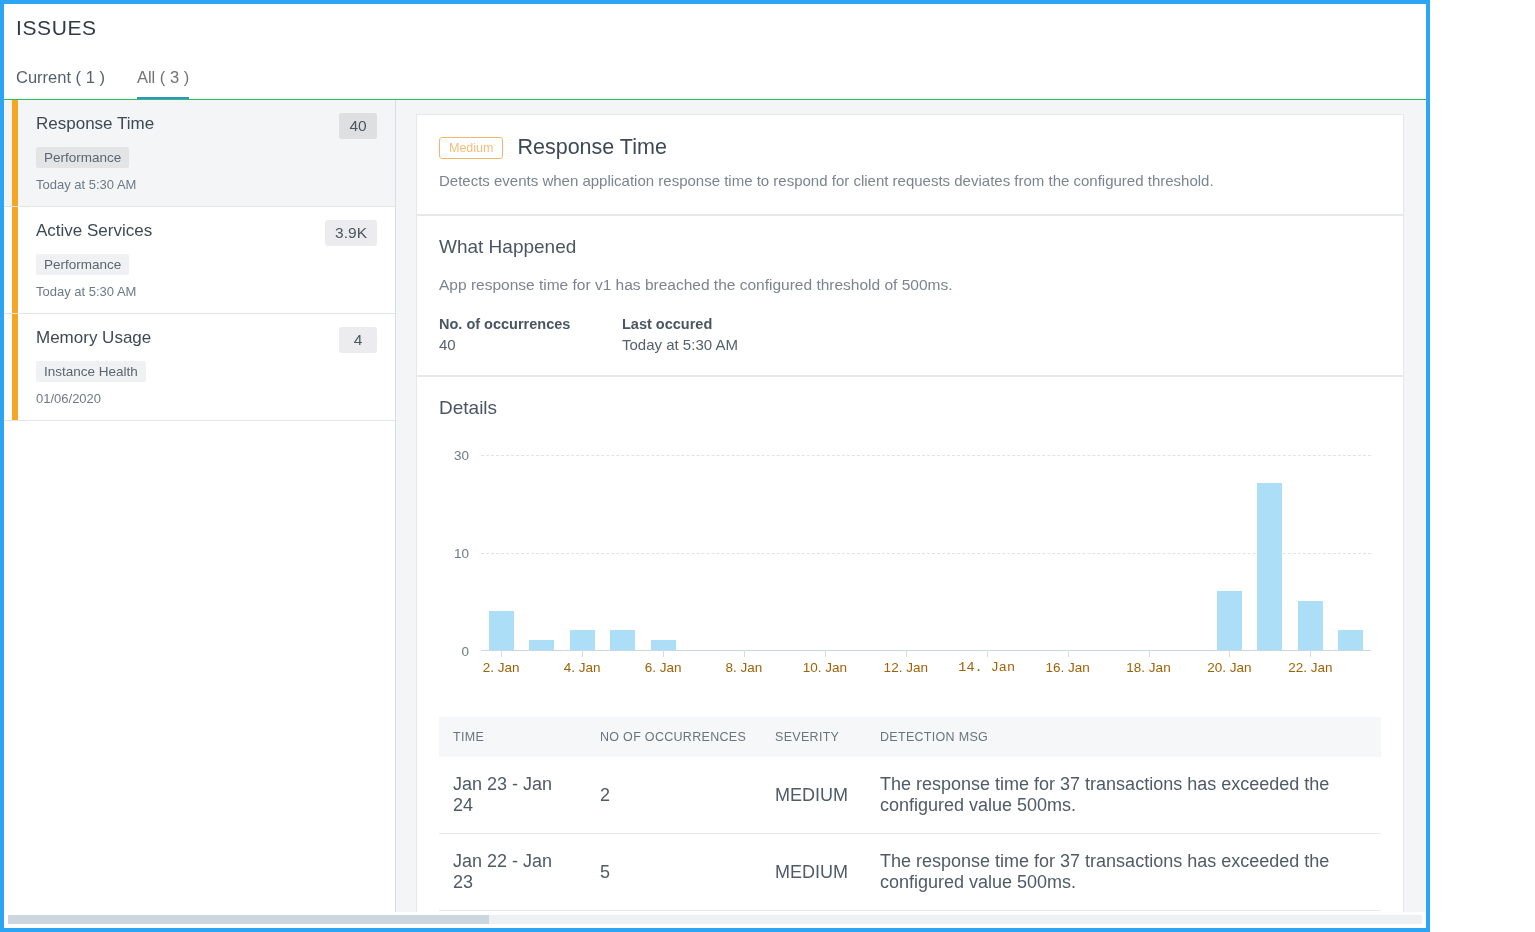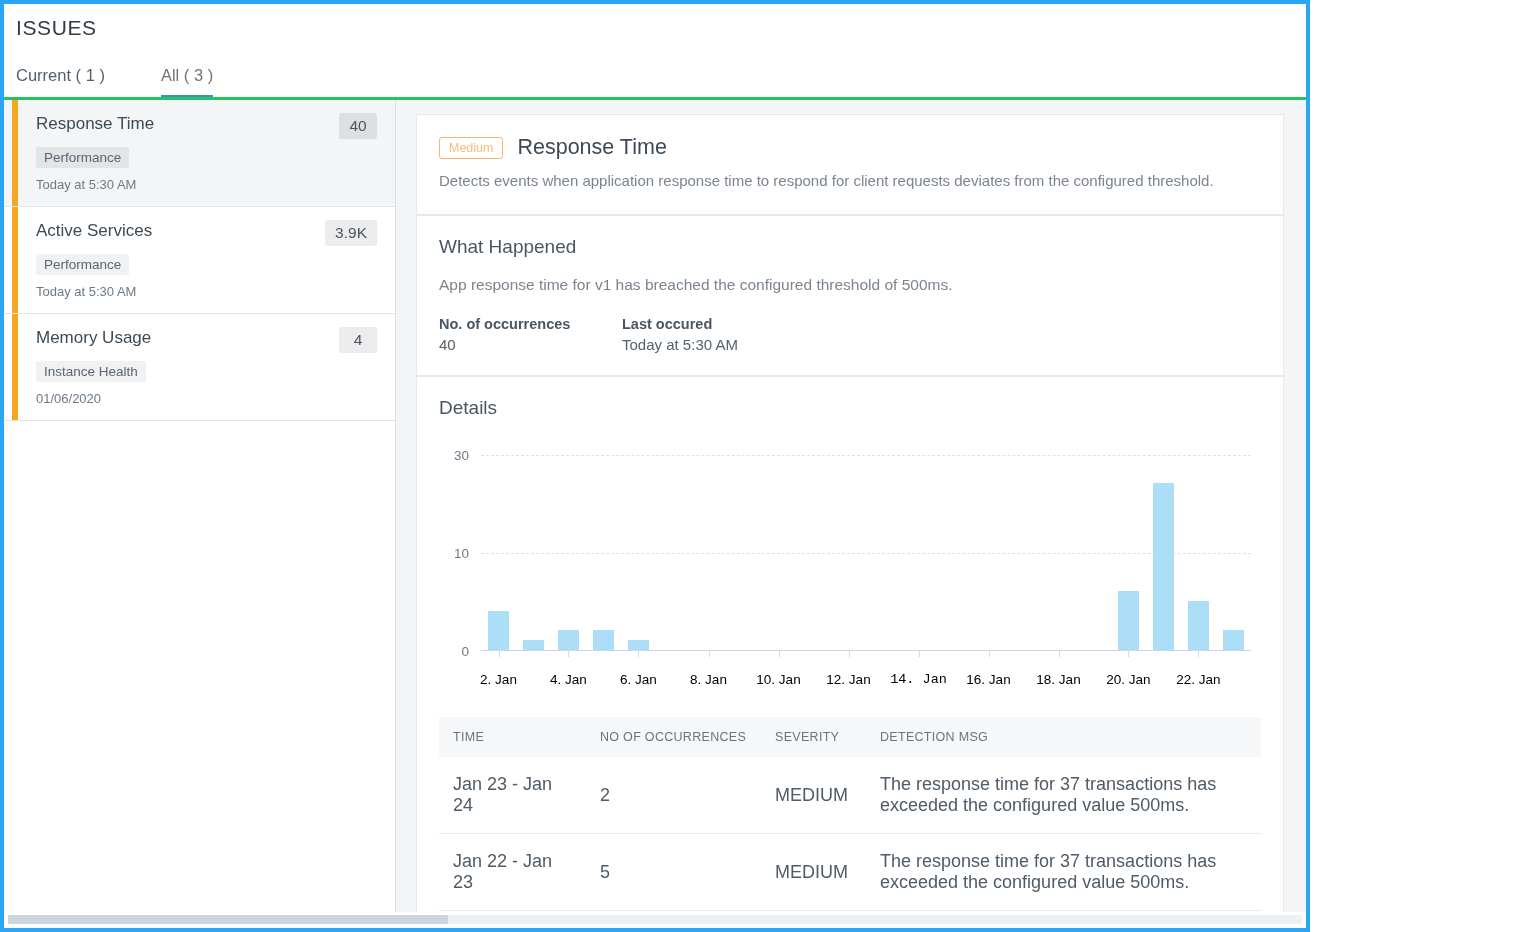--- a/index.html
+++ b/index.html
@@ -4,39 +4,39 @@
 <style>
   * { box-sizing: border-box; margin: 0; padding: 0; }
   html, body {
     width: 1535px; height: 932px;
     font-family: "Liberation Sans", sans-serif;
     background: #ffffff;
     overflow: hidden;
   }
   #window {
     position: relative;
-    width: 1310px; height: 932px;
+    width: 1430px; height: 932px;
     border: 4px solid #2CA5F5;
     background: #ffffff;
     overflow: hidden;
   }
   
   #page-title {
     font-size: 21px;
     color: #2f3b45;
     letter-spacing: .6px;
     padding: 12px 0 0 12px;
     font-weight: 400;
   }
   #tabs {
     display: flex;
     align-items: flex-end;
-    gap: 56px;
+    gap: 32px;
     padding: 22px 0 0 12px;
-    border-bottom: 3px solid #22c55e;
+    border-bottom: 1px solid #22c55e;
     height: 60px;
   }
   .tab {
     font-size: 16.5px;
     color: #53616d;
     padding-bottom: 10px;
     border-bottom: 2px solid transparent;
     cursor: pointer;
     white-space: pre;
   }
@@ -205,24 +205,24 @@
   }
   .xtick {
     position: absolute;
     top: 100%;
     width: 1px; height: 7px;
     background: #d3dbe4;
   }
   .xlabel {
     position: absolute;
     top: 100%;
-    margin-top: 22px;
+    margin-top: 10px;
     transform: translateX(-50%);
     font-size: 13.5px;
-    color: #000000;
+    color: #a16207;
     white-space: nowrap;
   }
   
   #det-table { width: 100%; border-collapse: collapse; margin-top: 26px; }
   #det-table th {
     text-align: left;
     font-size: 12.5px;
     font-weight: 400;
     color: #68747f;
     letter-spacing: .3px;

